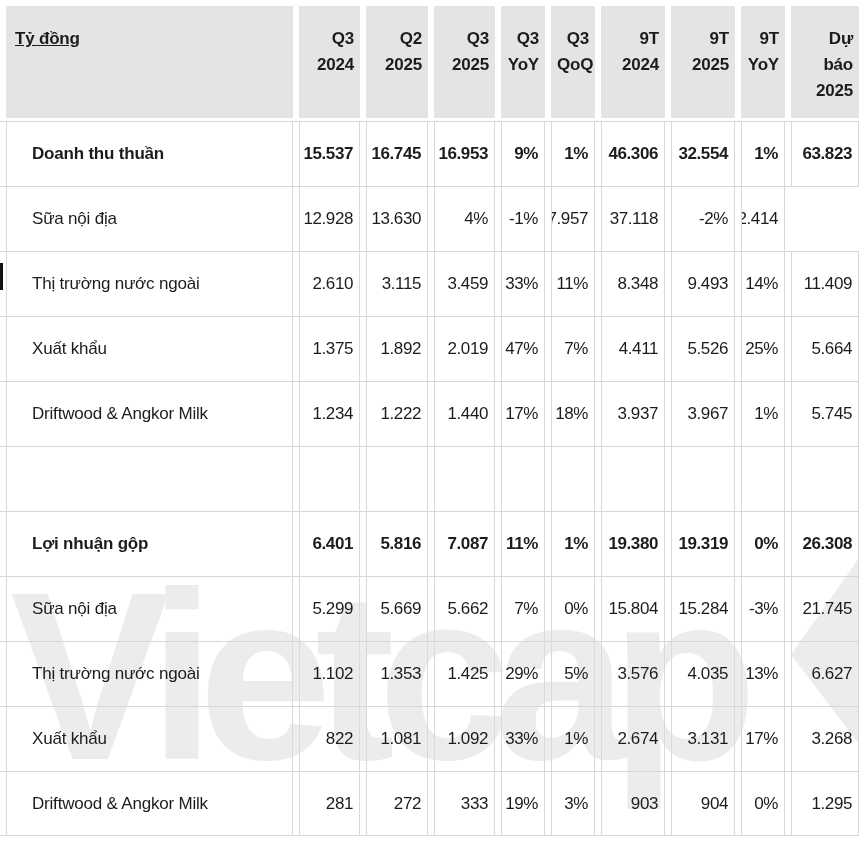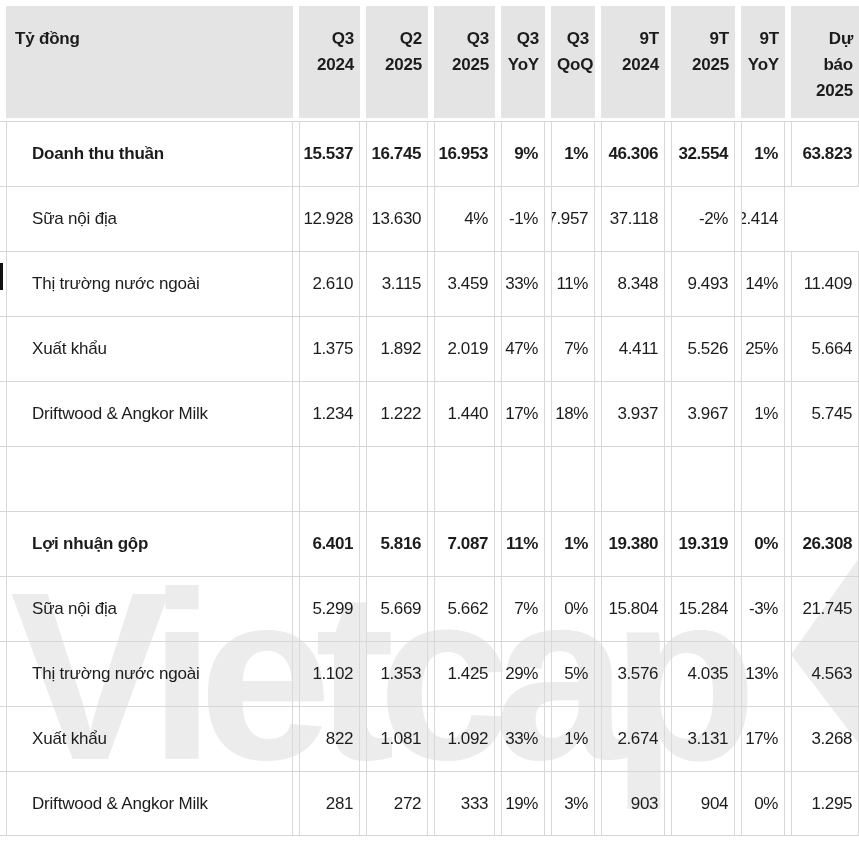--- a/index.html
+++ b/index.html
@@ -76,20 +76,21 @@
     font-weight: 700;
     line-height: 26px;
     padding: 20px 6px 0 6px;
     text-align: right;
     white-space: pre-line;
     letter-spacing: -0.2px;
   }
   .header-cell.label {
     text-align: left;
     padding-left: 9px;
+    text-decoration: underline;
   }
 
   
   .body-row {
     height: 65px;
     border-top: 1px solid #d6d6d6;
   }
   .body-row:last-child {
     border-bottom: 1px solid #d6d6d6;
   }
@@ -245,21 +246,21 @@
         <div class="grid-row body-row">
           <div class="cell label">Thị trường nước ngoài</div>
           <div class="cell">1.102</div>
           <div class="cell">1.353</div>
           <div class="cell">1.425</div>
           <div class="cell">29%</div>
           <div class="cell">5%</div>
           <div class="cell">3.576</div>
           <div class="cell">4.035</div>
           <div class="cell">13%</div>
-          <div class="cell">4.563</div>
+          <div class="cell">6.627</div>
         </div>
         <div class="grid-row body-row">
           <div class="cell label">Xuất khẩu</div>
           <div class="cell">822</div>
           <div class="cell">1.081</div>
           <div class="cell">1.092</div>
           <div class="cell">33%</div>
           <div class="cell">1%</div>
           <div class="cell">2.674</div>
           <div class="cell">3.131</div>

